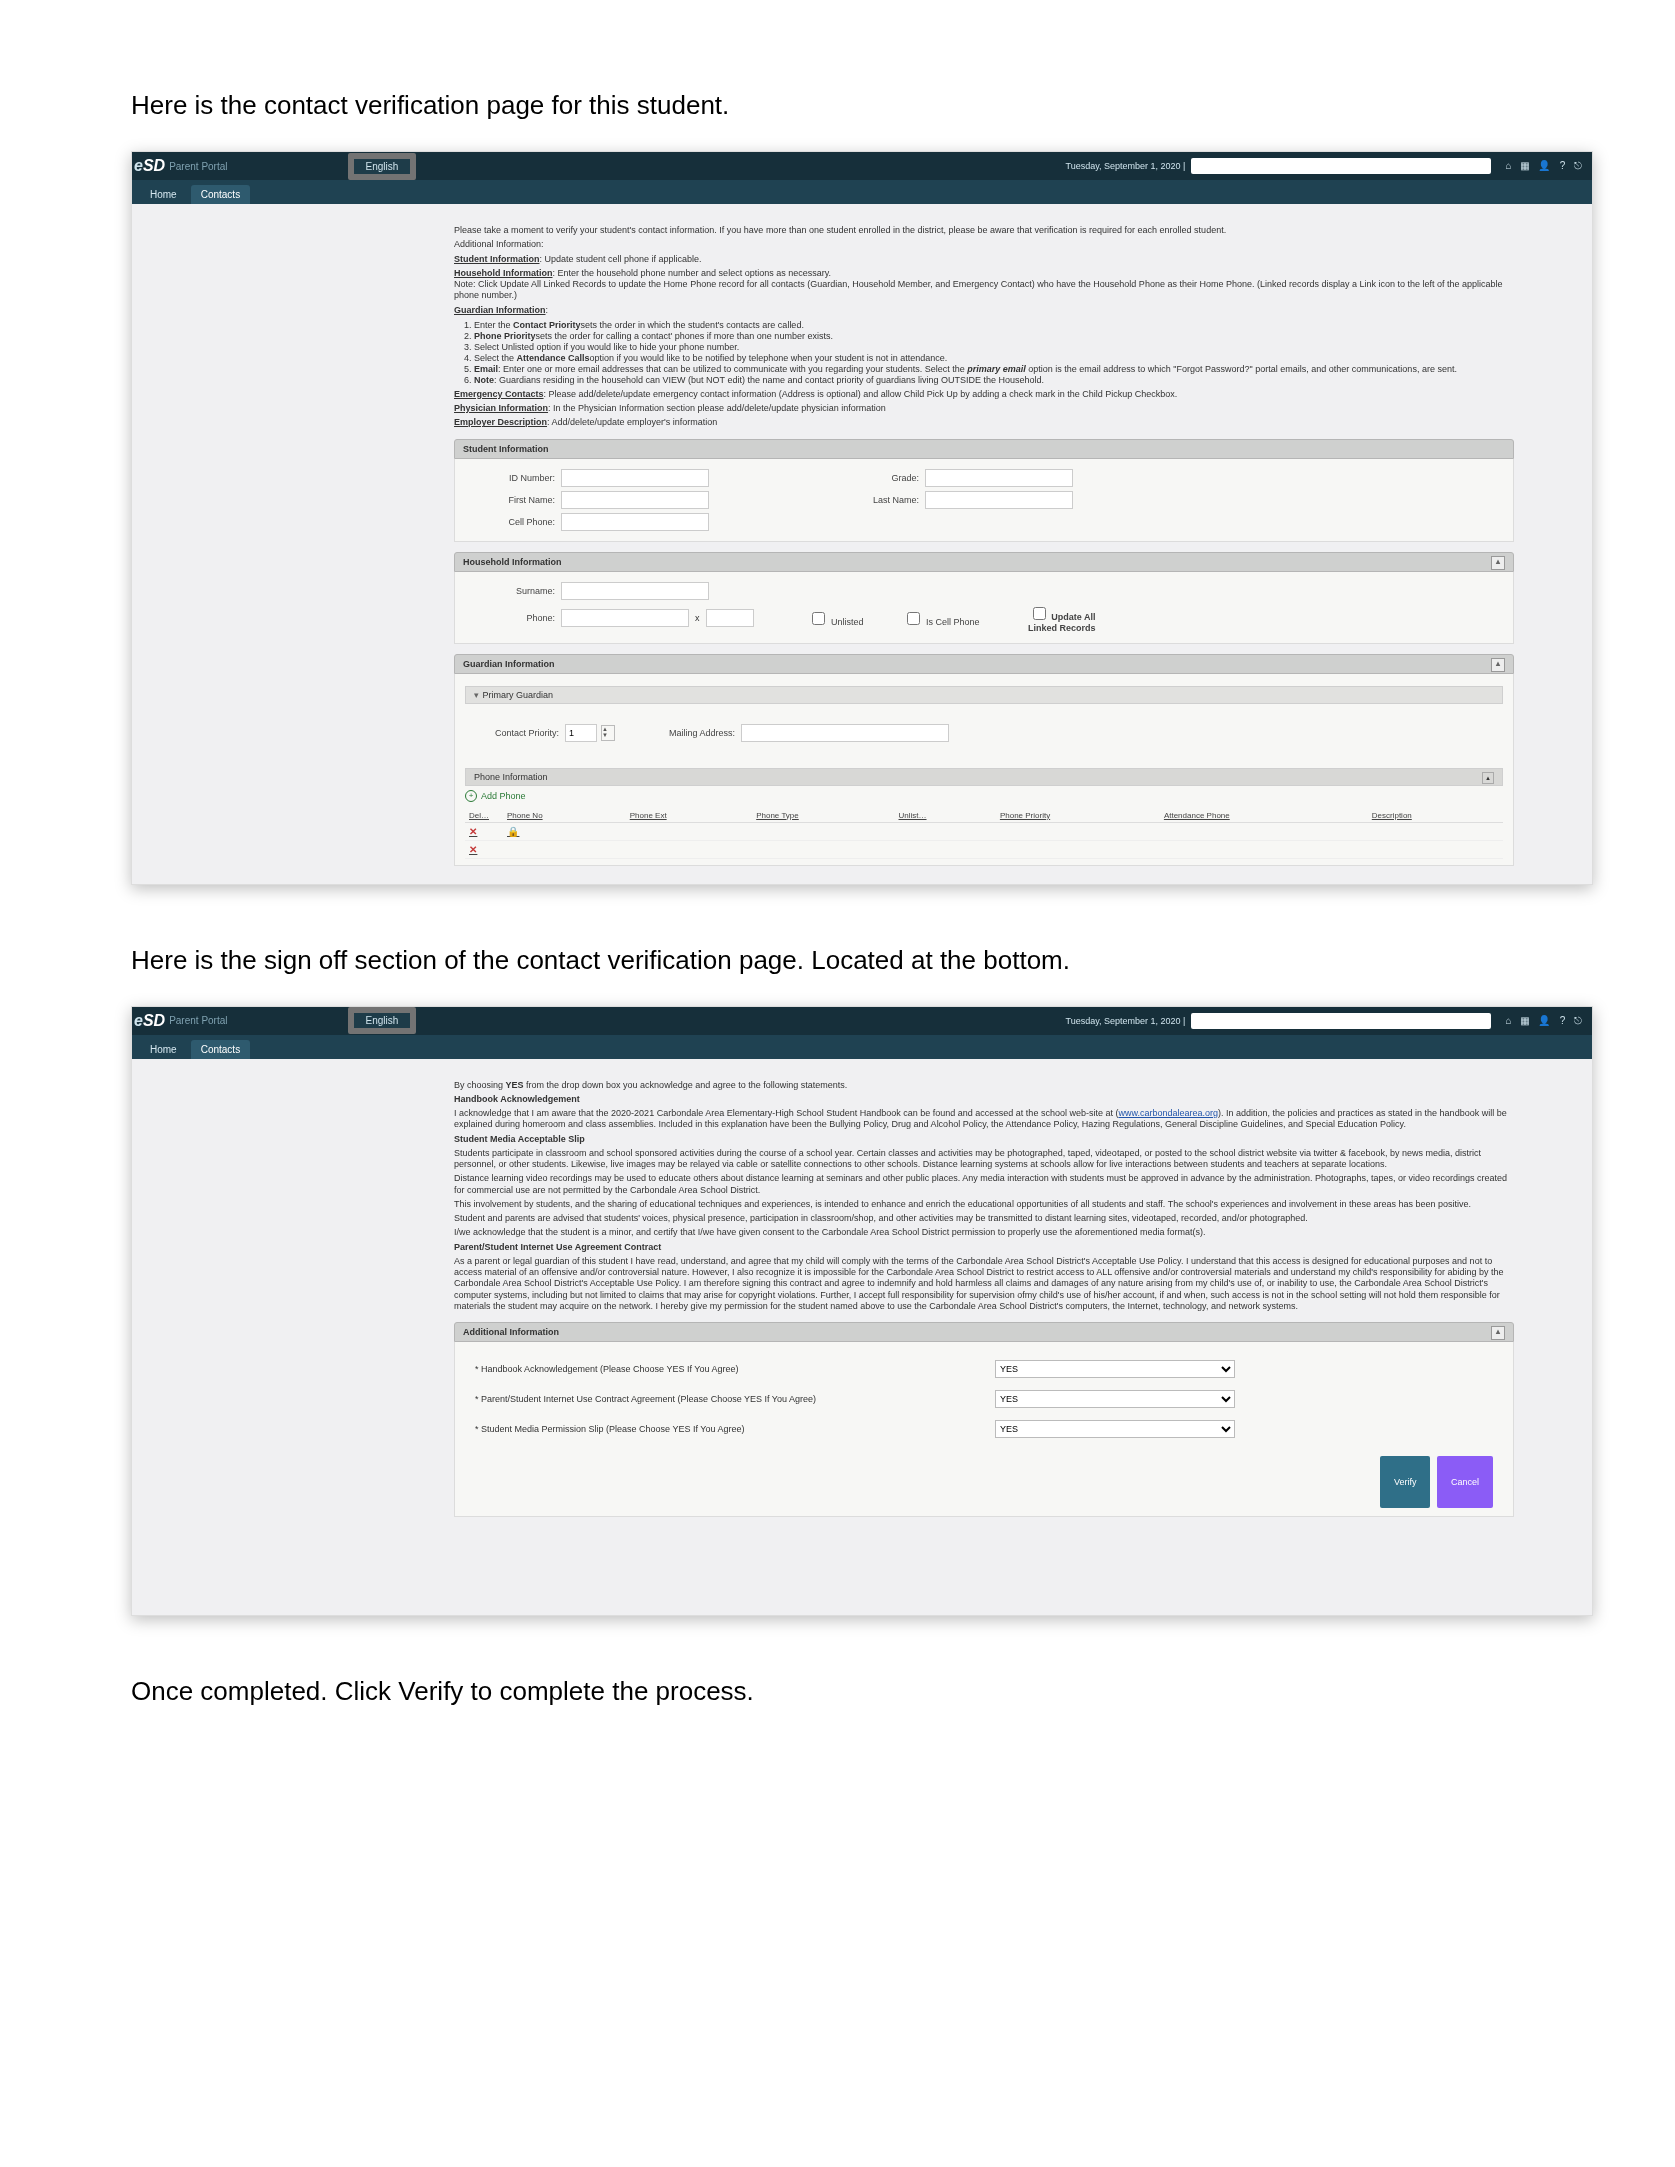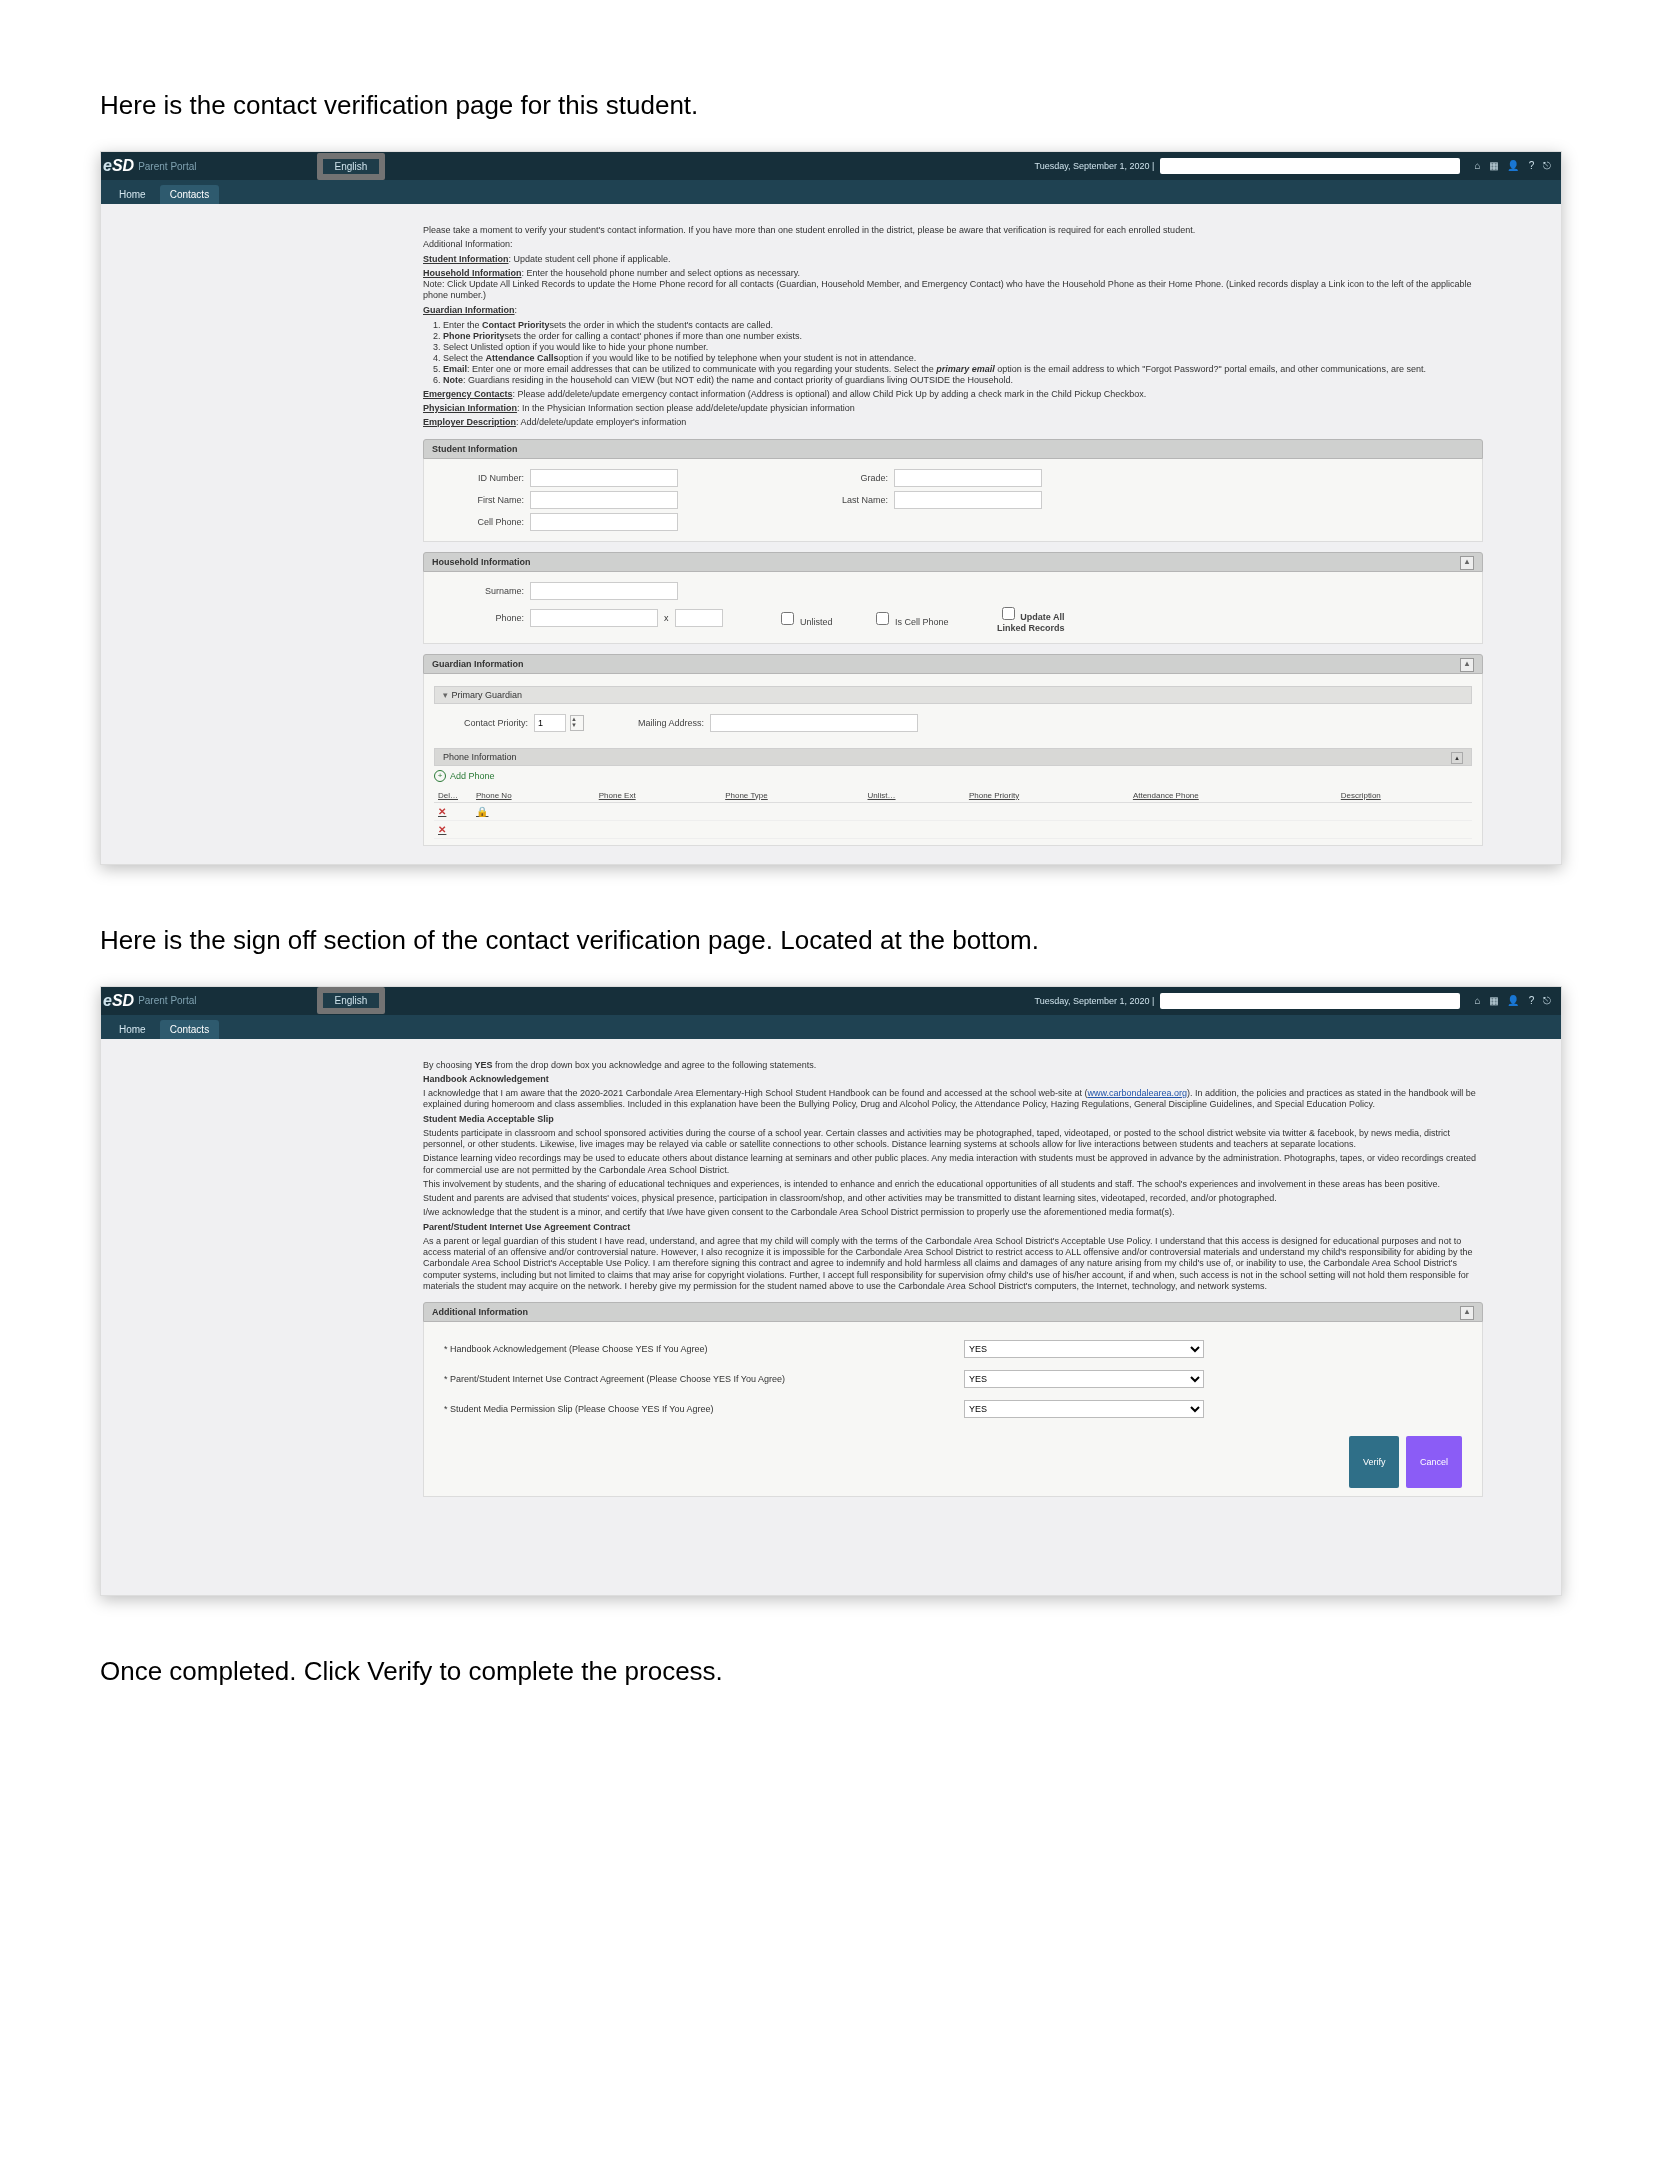--- a/index.html
+++ b/index.html
@@ -1,16 +1,16 @@
 <!DOCTYPE html>
 <html><head>
 <meta charset="utf-8">
 <style>
   html, body { margin:0; padding:0; background:#ffffff; font-family:Arial, Helvetica, sans-serif; color:#000; }
-  .page { width:1373px; height:2167px; position:relative; box-sizing:border-box; padding:80px 100px; }
+  .page { width:1373px; height:2167px; position:relative; box-sizing:border-box; padding:80px 100px;margin-left:31px; }
   .caption { font-size:26px; color:#000; margin:10px 0 30px 0; }
   .shot-wrap { width:1460px; margin:20px auto 60px auto; box-shadow:0 4px 15px rgba(0,0,0,0.25); border:1px solid #ddd; background:#fff; }
   
   .portal-top { background:#162f3a; color:#cfe3ec; position:relative; height:28px; font-size:11px; padding:0 2px; display:flex; align-items:center; }
   .logo { font-style:italic; font-weight:bold; font-size:16px; color:#cfe3ec; }
   .logo .sd { color:#fff; }
   .portal-label { font-size:10px; color:#7fa1b0; margin-left:4px; }
   .lang { border:6px solid #737373; background:#1e3c49; color:#cfe3ec; font-size:10px; padding:2px 12px; margin-left:120px; border-radius:2px; }
   .top-right { position:absolute; right:10px; top:0; height:28px; display:flex; align-items:center; font-size:10px; color:#cfe3ec; }
   .date { margin-right:6px; font-size:9px; }
@@ -157,21 +157,21 @@
         </div>
 
         <div class="panel-hdr">
           <span>Guardian Information</span>
           <span class="toggle">▴</span>
         </div>
         <div class="panel-body">
           <div class="sub-hdr">
             <span style="color:#666;margin-right:4px">▾</span><span>Primary Guardian</span>
           </div>
-          <div style="padding:6px 4px">
+          <div style="padding:16px 4px">
             <div class="form-row">
               <label>Contact Priority:</label>
               <input type="text" class="spin" value="1" style="">
               <span style="margin-left:4px;border:1px solid #bbb;width:12px;height:14px;display:inline-flex;flex-direction:column;font-size:6px;line-height:6px;color:#555">
                   <span>▲</span>
                   <span>▼</span>
                 </span>
               <label style="margin-left:30px">Mailing Address:</label>
               <input type="text" class="w200" style="">
             </div>

